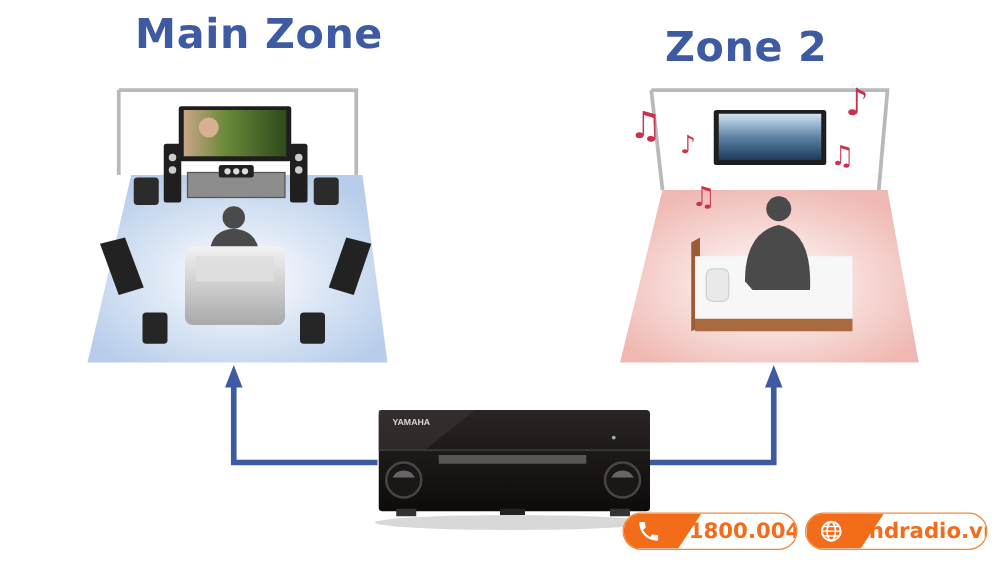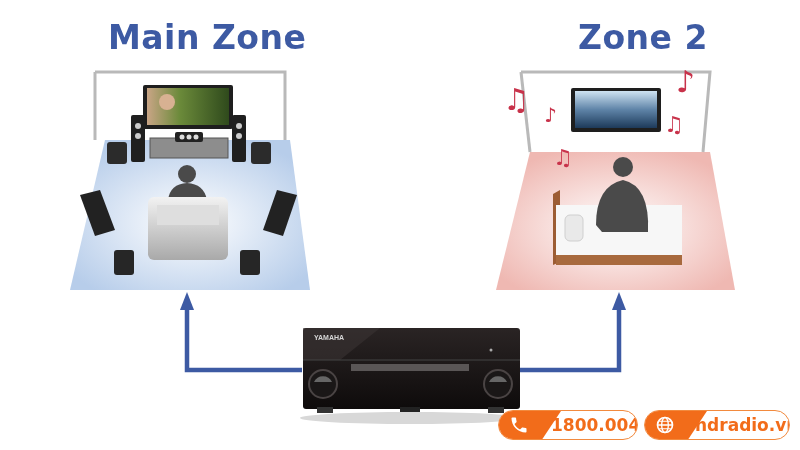--- a/index.html
+++ b/index.html
@@ -1,19 +1,19 @@
 <!DOCTYPE html>
 <html><head>
 <meta charset="utf-8">
 <style>
   html,body{margin:0;padding:0;}
   body{width:800px;height:450px;background:#ffffff;position:relative;overflow:hidden;font-family:"DejaVu Sans","Liberation Sans",sans-serif;}
   .title{position:absolute;font-weight:bold;font-size:33px;color:#3d5aa3;letter-spacing:0.5px;}
-  .t-main{left:108px;top:18px;}
-  .t-zone2{left:578px;top:18px;}
+  .t-main{left:108px;top:7px;}
+  .t-zone2{left:532px;top:18px;}
   svg.scene{position:absolute;left:0;top:0;}
   .pill{position:absolute;top:410px;height:30px;border:1.5px solid #f28a3e;border-radius:16px;background:#fff;overflow:hidden;box-sizing:border-box;}
   .pill .tag{position:absolute;left:0;top:0;height:100%;width:62px;background:#f26c1a;clip-path:polygon(0 0,100% 0,70% 100%,0 100%);}
   .pill .ico{position:absolute;left:10px;top:4px;width:20px;height:20px;}
   .pill .txt{position:absolute;top:4px;font-weight:bold;font-size:17px;color:#f26c1a;}
   .pill-phone{left:498px;width:140px;}
   .pill-phone .txt{left:52px;}
   .pill-web{left:644px;width:146px;}
   .pill-web .txt{left:50px;}
 </style>

